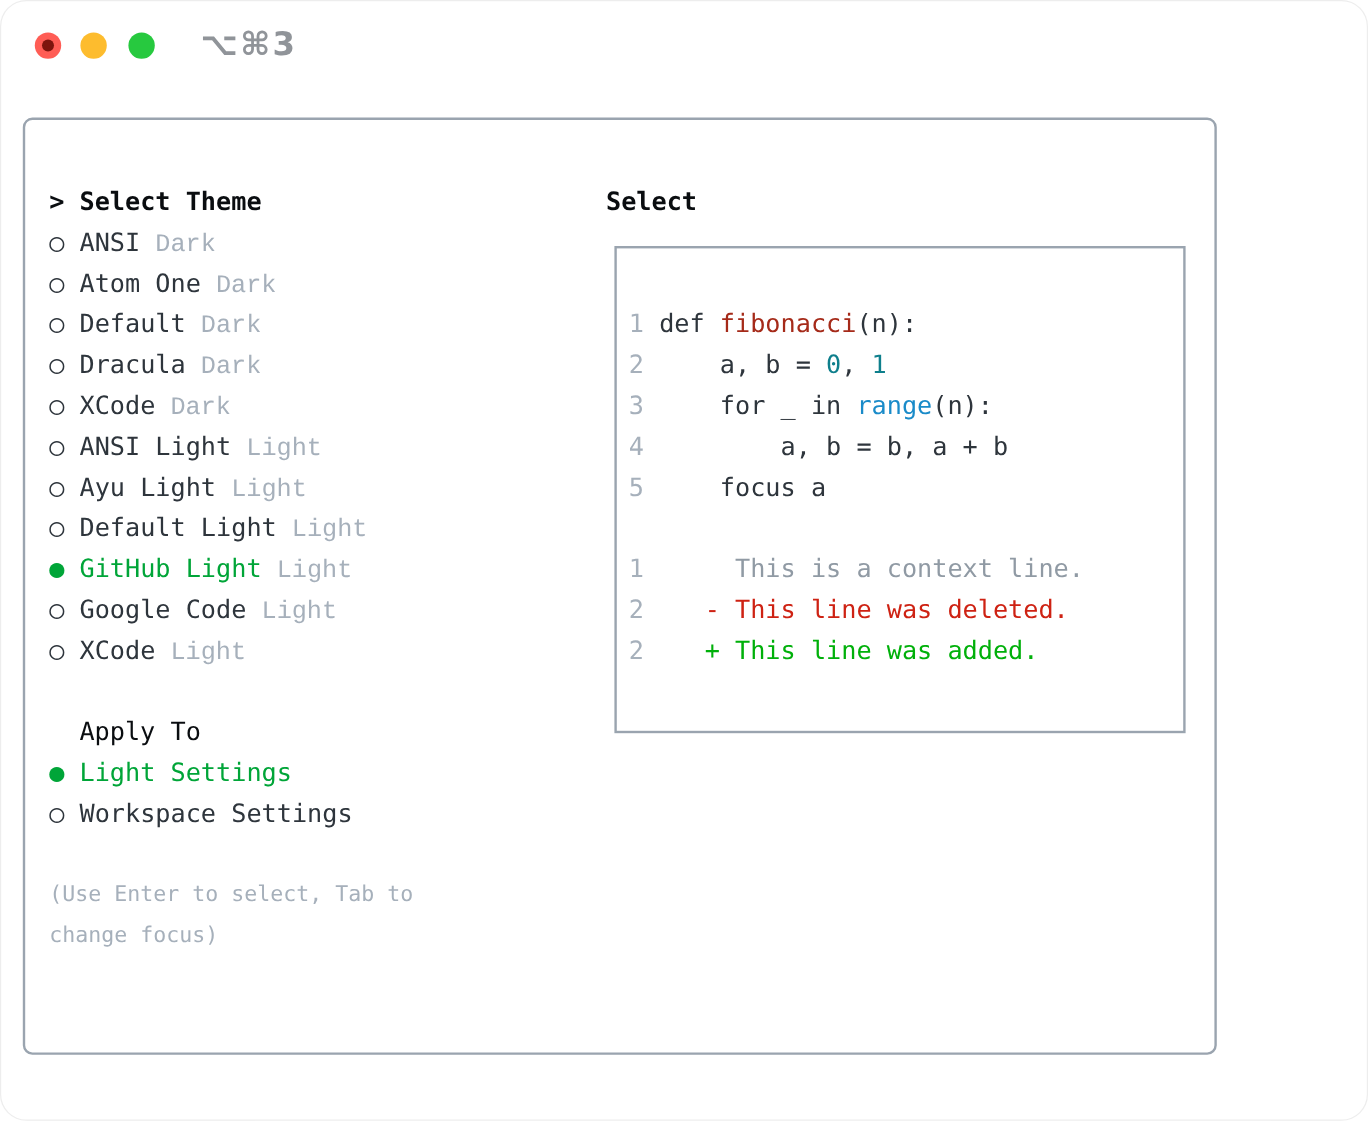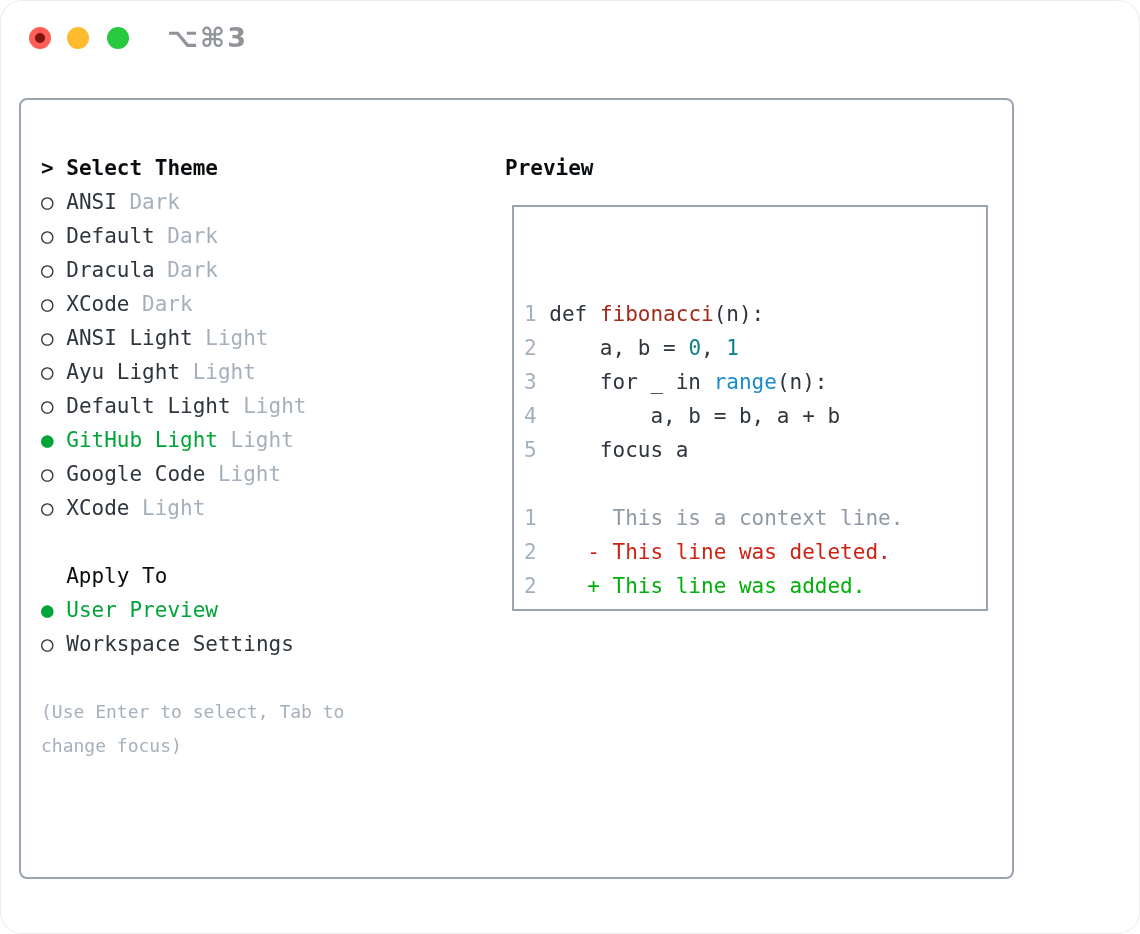--- a/index.html
+++ b/index.html
@@ -29,40 +29,40 @@
     font-family:"DejaVu Sans","Liberation Sans",sans-serif;
   }
   
   .panel{
     position:absolute; left:18px; top:97px; width:995px; height:781px;
     border:2px solid var(--border); border-radius:8px; background:#fff;
   }
   .row{height:34px; line-height:34px; font-size:21px; white-space:pre; color:var(--dark);}
   .marker{display:inline-block; margin-right:12.6px; color:var(--dark);}
   .tname{color:var(--dark);}
-  .variant{color:var(--gray); margin-left:12.6px;}
+  .variant{color:var(--gray); margin-left:12.6px;font-family:Liberation Mono, monospace;}
   .row.selected .marker, .row.selected .tname{color:var(--green);}
   .header-row{font-weight:700; color:var(--black);}
   .header-row .marker, .header-row .htext{color:var(--black);}
   .gap{height:34px;}
   .left-col{position:absolute; left:20px; top:51px; width:450px;}
   .applyto-header{padding-left:25.2px; color:var(--black);}
   .hint{
     font-size:18px; line-height:34px; color:var(--gray); white-space:pre-wrap;
   }
   
   .preview-header{
     position:absolute; left:484px; top:51px; height:34px; line-height:34px;
     font-size:21px; font-weight:700; color:var(--black);
   }
   .preview-box{
     position:absolute; left:491px; top:105px; width:476px; height:406px;
     border:2px solid var(--border); background:#fff; overflow:hidden;
   }
-  .code-area{padding:46px 0 0 10px;margin-top:44px;}
+  .code-area{padding:46px 0 0 10px;}
   .cline{height:34px; line-height:34px; font-size:21px; white-space:pre;}
   .lnum{color:var(--gray);}
   .seg.fg{color:var(--dark);}
   .seg.func{color:var(--func);}
   .seg.num{color:var(--num);}
   .seg.call{color:var(--call);}
   .seg.ctx{color:var(--ctx);}
   .seg.del{color:var(--del);}
   .seg.add{color:var(--add);text-align:right;}
 </style>
@@ -80,44 +80,45 @@
     <span class="win-title">⌥⌘3</span>
   </div>
 
   <div class="panel">
 
     <div class="left-col">
 
       <div class="row header-row"><span class="marker">&gt;</span><span class="htext">Select Theme</span></div>
 
       <div class="row"><span class="marker">○</span><span class="tname">ANSI</span><span class="variant">Dark</span></div>
+      <div class="row"><span class="marker">○</span><span class="tname">Atom One</span><span class="variant">Dark</span></div>
       <div class="row"><span class="marker">○</span><span class="tname">Default</span><span class="variant">Dark</span></div>
       <div class="row"><span class="marker">○</span><span class="tname">Dracula</span><span class="variant">Dark</span></div>
       <div class="row"><span class="marker">○</span><span class="tname">XCode</span><span class="variant">Dark</span></div>
       <div class="row"><span class="marker">○</span><span class="tname">ANSI Light</span><span class="variant">Light</span></div>
       <div class="row"><span class="marker">○</span><span class="tname">Ayu Light</span><span class="variant">Light</span></div>
       <div class="row"><span class="marker">○</span><span class="tname">Default Light</span><span class="variant">Light</span></div>
       <div class="row selected"><span class="marker">●</span><span class="tname">GitHub Light</span><span class="variant">Light</span></div>
       <div class="row"><span class="marker">○</span><span class="tname">Google Code</span><span class="variant">Light</span></div>
       <div class="row"><span class="marker">○</span><span class="tname">XCode</span><span class="variant">Light</span></div>
 
       <div class="gap"></div>
 
       <div class="row applyto-header">Apply To</div>
 
-      <div class="row selected"><span class="marker">●</span><span class="tname">User Preview</span></div>
+      <div class="row selected"><span class="marker">●</span><span class="tname">Light Settings</span></div>
       <div class="row"><span class="marker">○</span><span class="tname">Workspace Settings</span></div>
 
       <div class="gap"></div>
 
       <div class="hint">(Use Enter to select, Tab to
 change focus)</div>
     </div>
 
-    <div class="preview-header">Preview</div>
+    <div class="preview-header">Select</div>
 
     <div class="preview-box">
       <div class="code-area">
 
         <div class="cline"><span class="lnum">1</span><span class="seg fg"> def </span><span class="seg func">fibonacci</span><span class="seg fg">(n):</span></div>
 
         <div class="cline"><span class="lnum">2</span><span class="seg fg">     a, b = </span><span class="seg num">0</span><span class="seg fg">, </span><span class="seg num">1</span></div>
 
         <div class="cline"><span class="lnum">3</span><span class="seg fg">     for _ in </span><span class="seg call">range</span><span class="seg fg">(n):</span></div>
 

